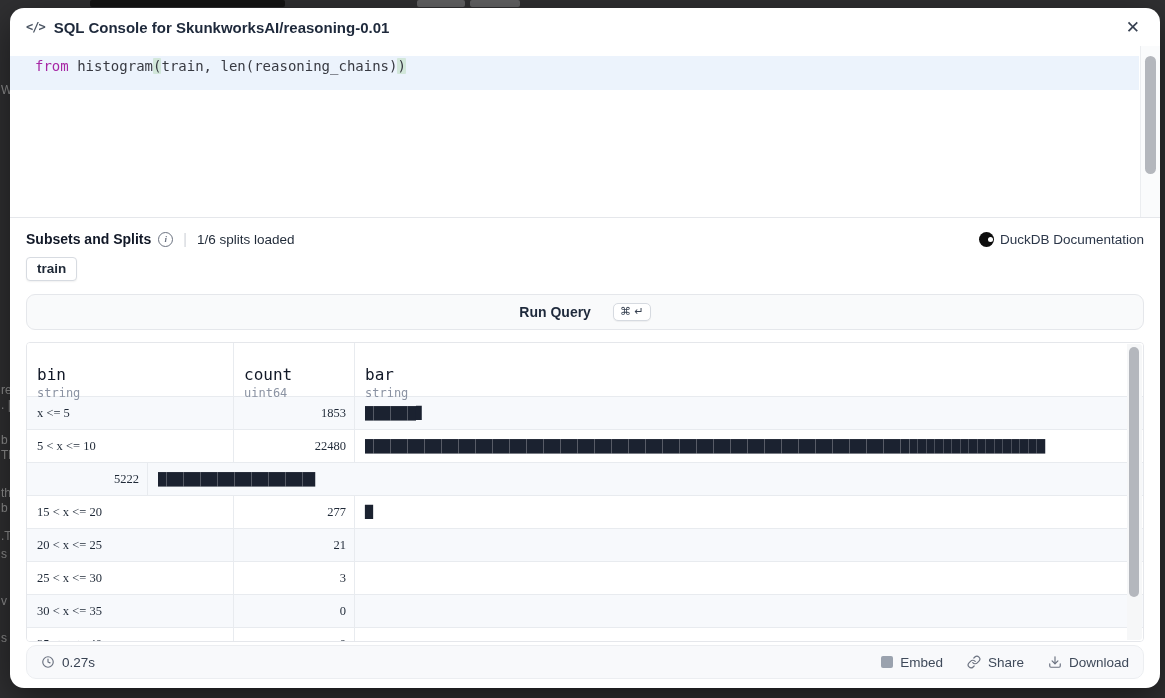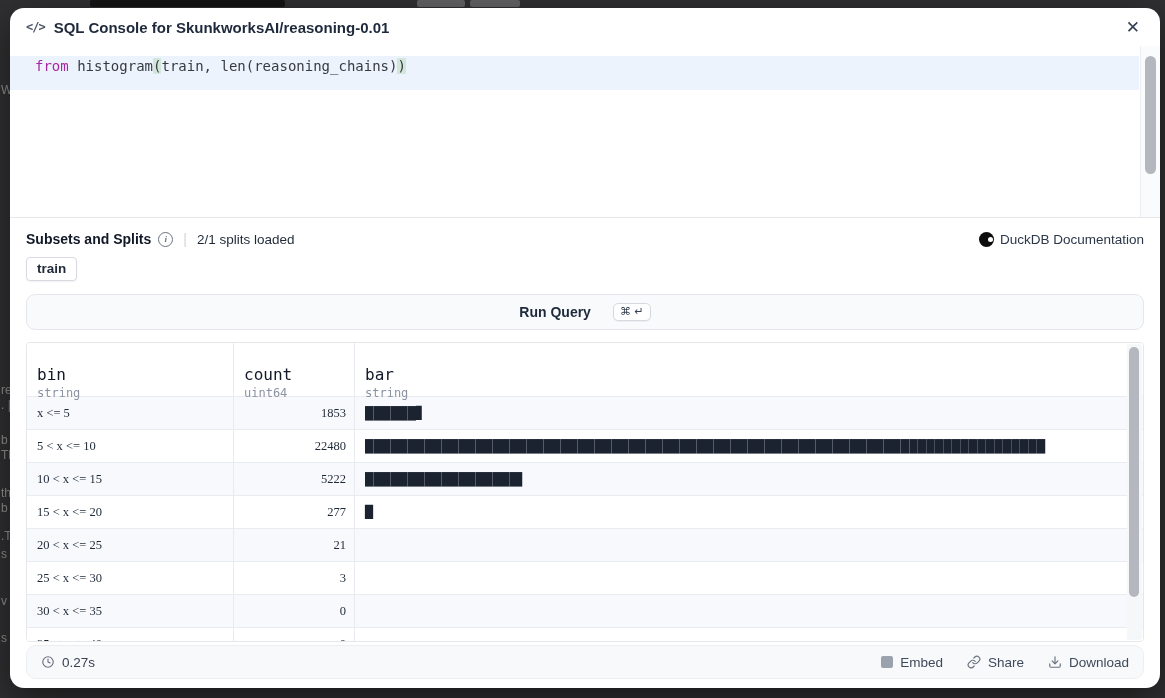--- a/index.html
+++ b/index.html
@@ -132,21 +132,21 @@
     <div class="active-line"><span class="kw">from</span><span> histogram</span><span class="bracket">(</span><span>train, len(reasoning_chains)</span><span class="bracket">)</span></div>
     <div class="editor-scroll-track">
       <div class="editor-scroll-thumb"></div>
     </div>
   </div>
 
   <div class="subsets-row">
     <span class="subsets-label">Subsets and Splits</span>
     <span class="info-icon">i</span>
     <span class="vsep">|</span>
-    <span class="splits-loaded">2/1 splits loaded</span>
+    <span class="splits-loaded">1/6 splits loaded</span>
     <span class="docs-link">
       <span class="duckdb-icon"></span>
       <span>DuckDB Documentation</span>
     </span>
   </div>
 
   <div class="badge-row">
     <span class="split-badge">train</span>
   </div>
 
@@ -175,21 +175,20 @@
       <div class="cell bin">x &lt;= 5</div>
       <div class="cell count">1853</div>
       <div class="cell bar">██████▋</div>
     </div>
     <div class="trow">
       <div class="cell bin">5 &lt; x &lt;= 10</div>
       <div class="cell count">22480</div>
       <div class="cell bar">████████████████████████████████████████████████████████████████████████████████</div>
     </div>
     <div class="trow alt">
-      <div class="cell bin">10 &lt; x &lt;= 15</div>
       <div class="cell count">5222</div>
       <div class="cell bar">██████████████████▌</div>
     </div>
     <div class="trow">
       <div class="cell bin">15 &lt; x &lt;= 20</div>
       <div class="cell count">277</div>
       <div class="cell bar">▉</div>
     </div>
     <div class="trow alt">
       <div class="cell bin">20 &lt; x &lt;= 25</div>

